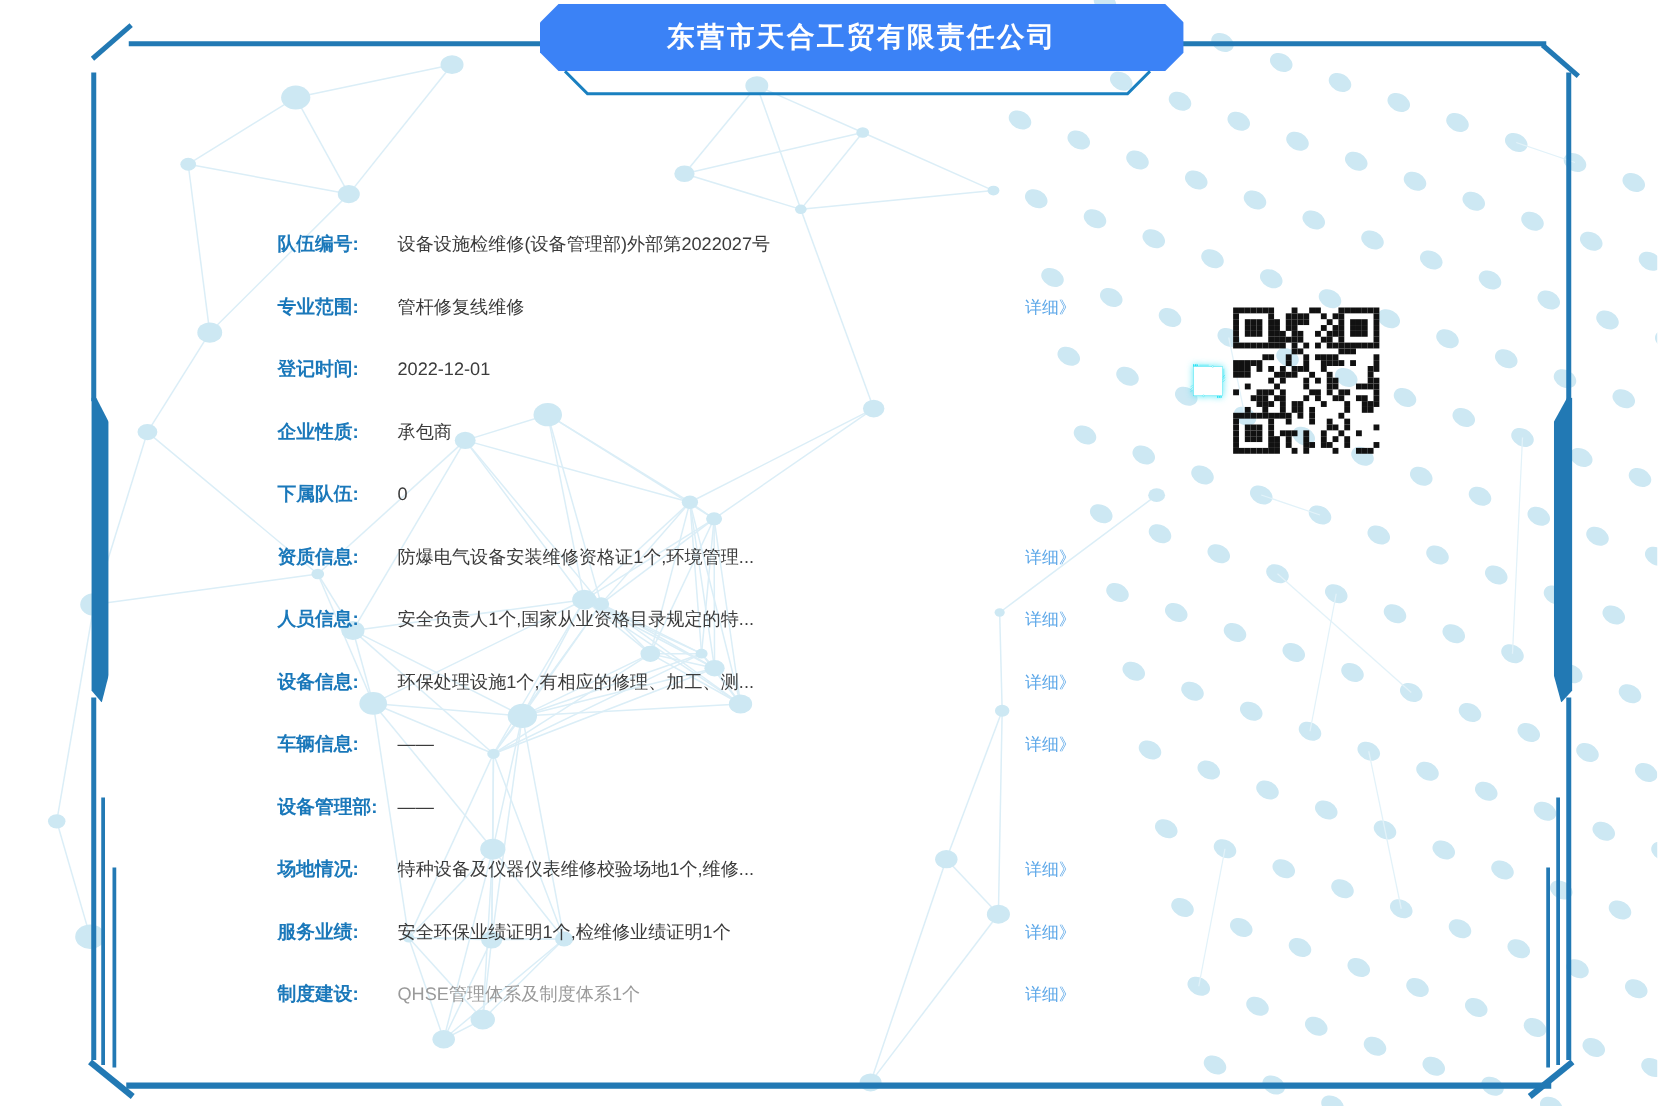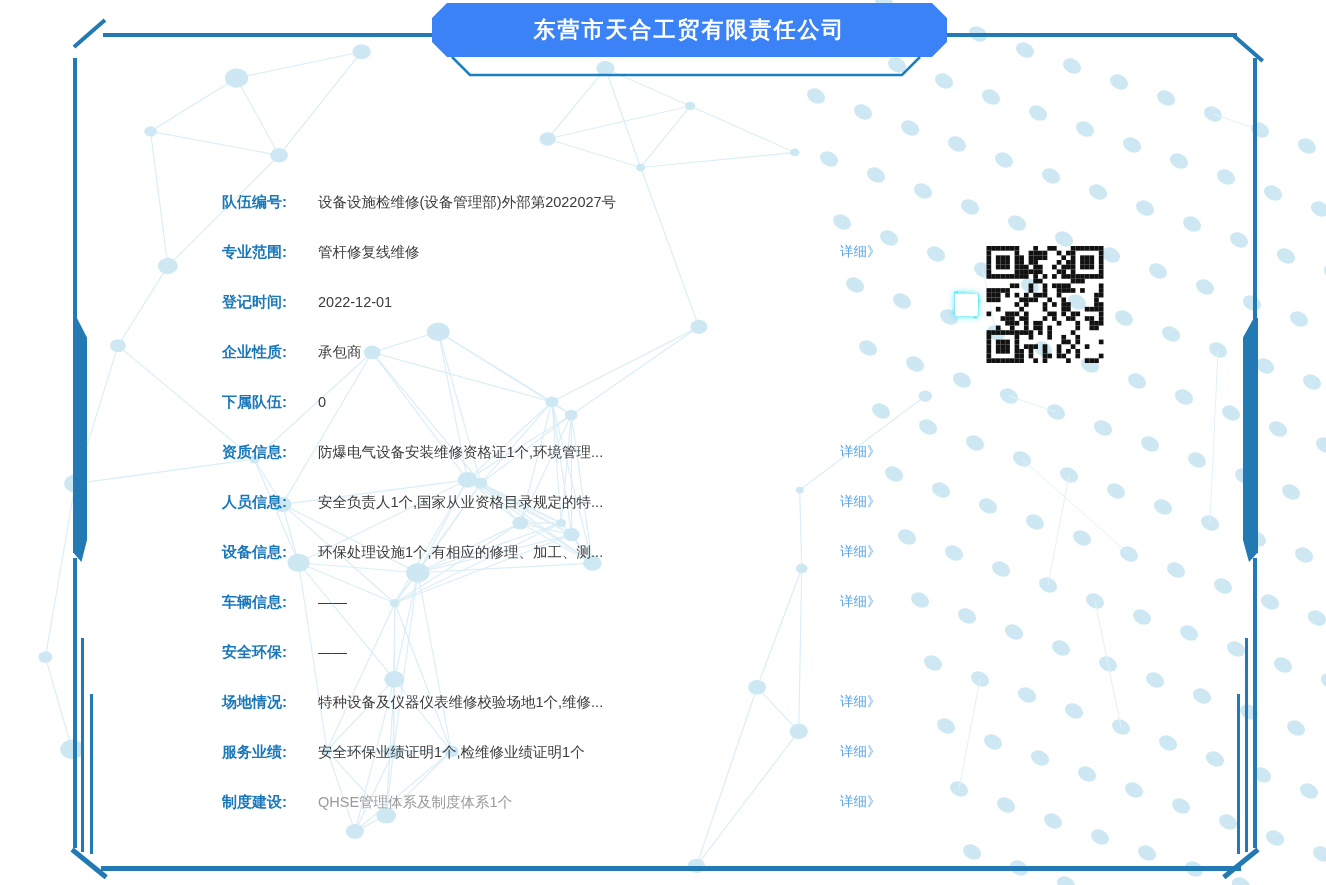--- a/index.html
+++ b/index.html
@@ -33,25 +33,25 @@
   .banner{
     position:absolute;left:432px;top:3px;width:515px;height:54px;z-index:3;
     background:#3b82f6;display:flex;align-items:center;justify-content:center;
     clip-path:polygon(15px 0,calc(100% - 15px) 0,100% 15px,100% calc(100% - 15px),
       calc(100% - 15px) 100%,15px 100%,0 calc(100% - 15px),0 15px);
   }
   .banner span{color:#fff;font-size:22px;font-weight:bold;letter-spacing:2px;}
   #banner-chevron{position:absolute;left:440px;top:55px;z-index:3;}
   
   .fields{position:absolute;left:0;top:168px;width:1000px;z-index:3;}
-  .field-row{position:relative;height:50px;line-height:68px;padding-left:222px;white-space:nowrap;}
+  .field-row{position:relative;height:50px;line-height:56px;padding-left:222px;white-space:nowrap;}
   .f-label{display:inline-block;width:96px;font-size:15px;font-weight:bold;color:#1a78ba;}
   .f-value{font-size:14.5px;color:#3b3b3b;}
   .f-value.muted{color:#9a9a9a;text-align:center;}
-  .detail-link{position:absolute;left:820px;top:0;font-size:13.5px;color:#5aa6e8;text-decoration:none;margin-left:20px;}
+  .detail-link{position:absolute;left:820px;top:0;font-size:13.5px;color:#5aa6e8;text-decoration:none;}
   
   .qr-wrap{position:absolute;left:950px;top:205px;width:200px;height:200px;z-index:3;}
   .qr-wrap svg{position:absolute;left:0;top:0;}
   #qr-deco{filter:drop-shadow(0 0 3px rgba(31,224,242,.75));}
 </style>
 </head>
 <body>
 
 <div class="stage">
 
@@ -394,21 +394,21 @@
   <div class="fields">
       <div class="field-row"><span class="f-label">队伍编号:</span><span class="f-value">设备设施检维修(设备管理部)外部第2022027号</span></div>
       <div class="field-row"><span class="f-label">专业范围:</span><span class="f-value">管杆修复线维修</span><a class="detail-link" href="#">详细》</a></div>
       <div class="field-row"><span class="f-label">登记时间:</span><span class="f-value">2022-12-01</span></div>
       <div class="field-row"><span class="f-label">企业性质:</span><span class="f-value">承包商</span></div>
       <div class="field-row"><span class="f-label">下属队伍:</span><span class="f-value">0</span></div>
       <div class="field-row"><span class="f-label">资质信息:</span><span class="f-value">防爆电气设备安装维修资格证1个,环境管理...</span><a class="detail-link" href="#">详细》</a></div>
       <div class="field-row"><span class="f-label">人员信息:</span><span class="f-value">安全负责人1个,国家从业资格目录规定的特...</span><a class="detail-link" href="#">详细》</a></div>
       <div class="field-row"><span class="f-label">设备信息:</span><span class="f-value">环保处理设施1个,有相应的修理、加工、测...</span><a class="detail-link" href="#">详细》</a></div>
       <div class="field-row"><span class="f-label">车辆信息:</span><span class="f-value">——</span><a class="detail-link" href="#">详细》</a></div>
-      <div class="field-row"><span class="f-label">安全环保:</span><span class="f-value">——</span></div>
+      <div class="field-row"><span class="f-label">设备管理部:</span><span class="f-value">——</span></div>
       <div class="field-row"><span class="f-label">场地情况:</span><span class="f-value">特种设备及仪器仪表维修校验场地1个,维修...</span><a class="detail-link" href="#">详细》</a></div>
       <div class="field-row"><span class="f-label">服务业绩:</span><span class="f-value">安全环保业绩证明1个,检维修业绩证明1个</span><a class="detail-link" href="#">详细》</a></div>
       <div class="field-row"><span class="f-label">制度建设:</span><span class="f-value muted">QHSE管理体系及制度体系1个</span><a class="detail-link" href="#">详细》</a></div>
     </div>
 
   <div class="qr-wrap">
     <svg id="qr-deco" width="200" height="200" viewBox="950 205 1150 200">
       <g transform="translate(0,0)">
         <rect x="977" y="237" width="135" height="135" fill="#ffffff" stroke="#1fe0f2" stroke-width="2"></rect>
         <g fill="#1fe0f2">

